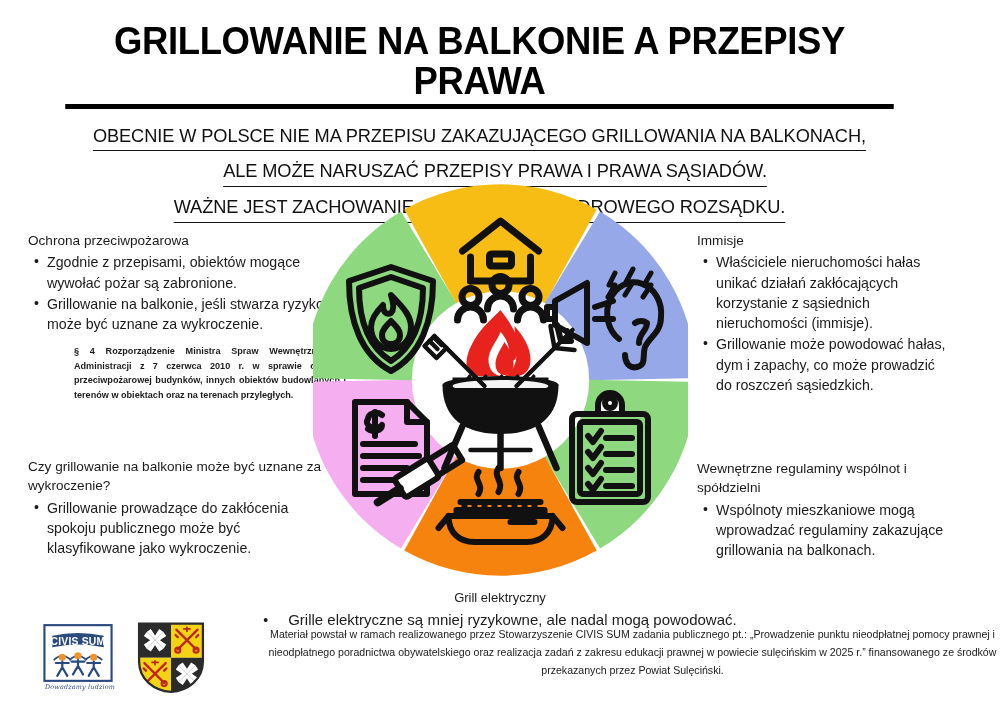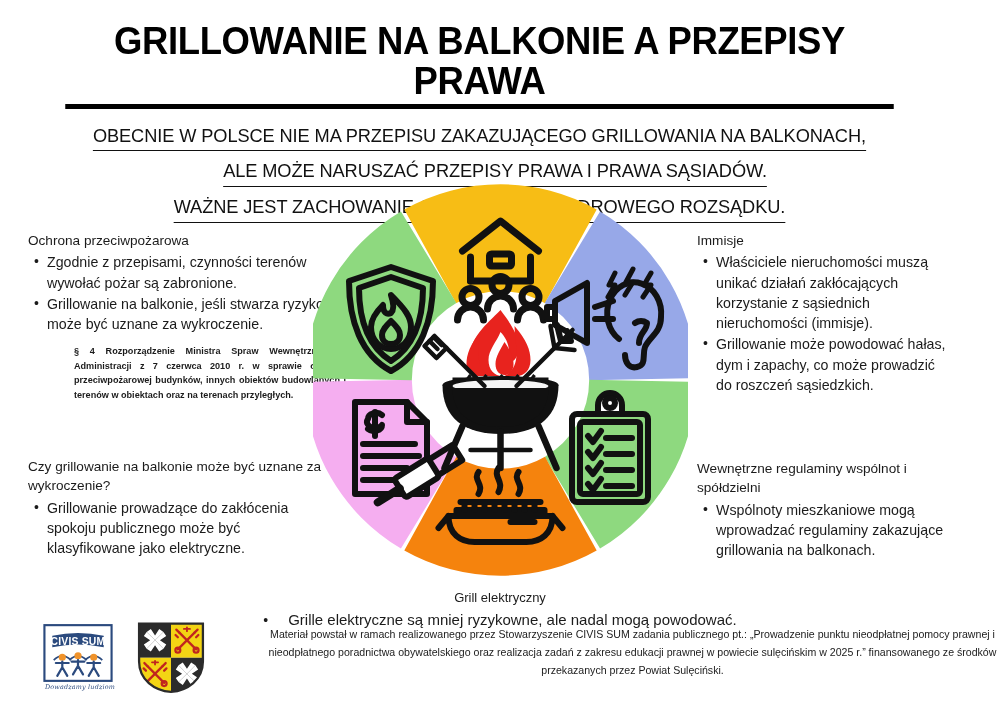--- a/index.html
+++ b/index.html
@@ -185,38 +185,38 @@
     </div>
     <div class="subtitle-line" id="sub-l3">
       <span>WAŻNE JEST ZACHOWANIE OSTROŻNOŚCI I ZDROWEGO ROZSĄDKU.</span>
     </div>
   </div>
 </div>
 
 <div class="side-block" id="left-block-1">
   <p class="block-heading">Ochrona przeciwpożarowa</p>
   <ul class="bullets">
-    <li>Zgodnie z przepisami, czynności terenów wywołać pożar są zabronione.</li>
+    <li>Zgodnie z przepisami, obiektów mogące wywołać pożar są zabronione.</li>
     <li>Grillowanie na balkonie, jeśli stwarza ryzyko, może być uznane za wykroczenie.</li>
   </ul>
 </div>
 
 <div id="legal-ref">§ 4 Rozporządzenie Ministra Spraw Wewnętrznych i Administracji z 7 czerwca 2010 r. w sprawie ochrony przeciwpożarowej budynków, innych obiektów budowlanych i terenów w obiektach oraz na terenach przyległych.</div>
 
 <div class="side-block" id="left-block-2">
   <p class="block-heading">Czy grillowanie na balkonie może być uznane za wykroczenie?</p>
   <ul class="bullets">
-    <li>Grillowanie prowadzące do zakłócenia spokoju publicznego może być klasyfikowane jako elektryczne.</li>
+    <li>Grillowanie prowadzące do zakłócenia spokoju publicznego może być klasyfikowane jako wykroczenie.</li>
   </ul>
 </div>
 
 <div class="side-block" id="right-block-1">
   <p class="block-heading">Immisje</p>
   <ul class="bullets">
-    <li>Właściciele nieruchomości muszą unikać działań zakłócających korzystanie z sąsiednich nieruchomości (immisje).</li>
+    <li>Właściciele nieruchomości hałas unikać działań zakłócających korzystanie z sąsiednich nieruchomości (immisje).</li>
     <li>Grillowanie może powodować hałas, dym i zapachy, co może prowadzić do roszczeń sąsiedzkich.</li>
   </ul>
 </div>
 
 <div class="side-block" id="right-block-2">
   <p class="block-heading">Wewnętrzne regulaminy wspólnot i spółdzielni</p>
   <ul class="bullets">
     <li>Wspólnoty mieszkaniowe mogą wprowadzać regulaminy zakazujące grillowania na balkonach.</li>
   </ul>
 </div>

